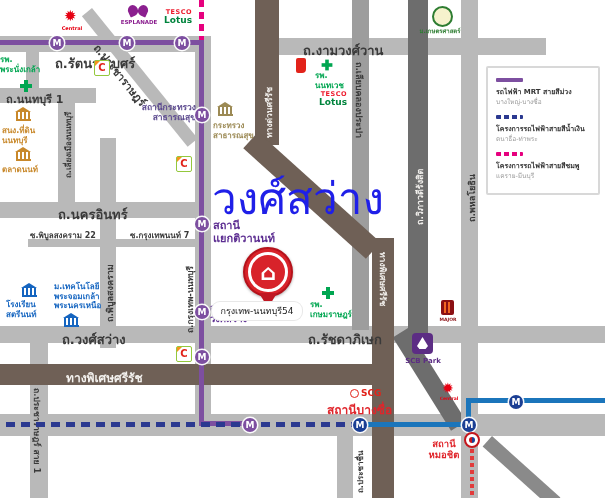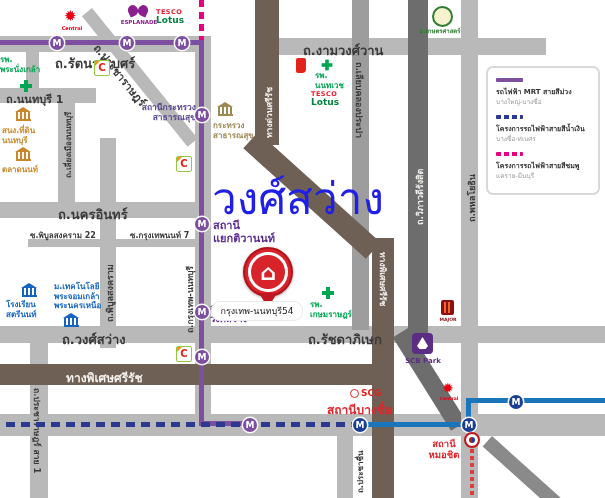--- a/index.html
+++ b/index.html
@@ -30,21 +30,21 @@
   .cross::after{content:"";position:absolute;left:0;top:4px;width:12px;height:4px;background:#00a651}
   .bldg{position:absolute;width:15px;height:9px;z-index:24}
   .bldg::before{content:"";position:absolute;left:-1px;top:-5px;border-left:8px solid transparent;border-right:8px solid transparent;border-bottom:5px solid var(--c)}
   .bldg::after{content:"";position:absolute;inset:0;background:repeating-linear-gradient(90deg,var(--c) 0 2px,#fff 2px 4px);border-bottom:2px solid var(--c)}
   .star{position:absolute;color:#e60012;font-size:15px;line-height:1;z-index:24;font-weight:bold}
   .star::before{content:"✹"}
   .cap{position:absolute;font-weight:bold;z-index:24;text-align:center}
   .bigc{position:absolute;width:14px;height:14px;background:#fff;border:1.5px solid #94c83d;border-radius:2px;
         color:#e2231a;font-weight:bold;font-size:10px;line-height:13px;text-align:center;z-index:24}
   .bigc::before{content:"";position:absolute;left:0;top:0;border-top:5px solid #f7941d;border-right:5px solid transparent}
-  .tesco{position:absolute;text-align:left;z-index:24;line-height:1.05}
+  .tesco{position:absolute;text-align:right;z-index:24;line-height:1.05}
   .tesco .t{display:block;color:#ee1c2e;font-size:6.5px;font-weight:bold;letter-spacing:.5px}
   .tesco .l{display:block;color:#00843d;font-size:9px;font-weight:bold}
   .butterfly{position:absolute;width:22px;height:12px;z-index:24}
   .butterfly::before,.butterfly::after{content:"";position:absolute;top:0;width:10px;height:11px;background:#8b1f8f;border-radius:60% 60% 60% 10%}
   .butterfly::before{left:1px;transform:rotate(-25deg)}
   .butterfly::after{right:1px;transform:rotate(25deg) scaleX(-1)}
   .kaset{position:absolute;width:17px;height:17px;border-radius:50%;background:#f6f2cd;border:2px solid #2e7d32;z-index:24}
   .scgring{display:inline-block;width:7px;height:7px;border:1.5px solid #e2231a;border-radius:50%;vertical-align:middle;margin-right:2px}
   .major-ic{position:absolute;width:13px;height:15px;background:#8b0f13;border-radius:2px;z-index:24}
   .major-ic::after{content:"";position:absolute;left:3px;top:2px;right:3px;bottom:2px;background:repeating-linear-gradient(90deg,#f26522 0 2px,#8b0f13 2px 4px)}
@@ -59,21 +59,21 @@
        border-radius:50%;z-index:45;box-shadow:0 1px 3px rgba(0,0,0,.35)}
   .pin::before{content:"";position:absolute;left:3px;top:3px;right:3px;bottom:3px;border:3px solid #fff;border-radius:50%}
   .pin::after{content:"";position:absolute;left:50%;top:44px;margin-left:-9px;border-left:9px solid transparent;
               border-right:9px solid transparent;border-top:15px solid #c01722}
   .pin .house-glyph{position:absolute;inset:0;display:flex;align-items:center;justify-content:center;color:#fff;font-size:22px;font-weight:bold}
   .pin .house-glyph::before{content:"⌂"}
   .pin-label{position:absolute;left:212px;top:302px;width:90px;background:#fff;border-radius:8px;text-align:center;
              font-size:9px;font-weight:normal;color:#222;padding:2px 0;z-index:46;box-shadow:0 0 0 1px #e8e8e8}
   .big-title{position:absolute;left:212px;top:163px;font-size:44px;font-weight:normal;color:#1f1fe8;z-index:26;white-space:nowrap}
   .legend{position:absolute;left:486px;top:66px;width:114px;box-sizing:border-box;background:#fff;border:2px solid #d8d8d8;
-          border-radius:7px;padding:10px 8px 4px 8px;z-index:50}
+          border-radius:2px;padding:10px 8px 4px 8px;z-index:50}
   .leg-swatch{width:27px;height:4px;margin-bottom:4px;border-radius:1px}
   .leg-swatch.dash{background:repeating-linear-gradient(90deg,var(--c) 0 5px,transparent 5px 8px)!important}
   .leg-title{font-size:7px;font-weight:bold;color:#333;white-space:nowrap}
   .leg-sub{font-size:6.5px;color:#999;margin-bottom:8px}
 </style>
 </head>
 <body>
 
 <div class="map">
 
@@ -217,21 +217,21 @@
 
   <div class="legend">
     <div>
       <div class="leg-swatch" style="background:#7d4fa0"></div>
       <div class="leg-title">รถไฟฟ้า MRT สายสีม่วง</div>
       <div class="leg-sub">บางใหญ่-บางซื่อ</div>
     </div>
     <div>
       <div class="leg-swatch dash" style="--c:#2b3990"></div>
       <div class="leg-title">โครงการรถไฟฟ้าสายสีน้ำเงิน</div>
-      <div class="leg-sub">บางซื่อ-ท่เบศร</div>
+      <div class="leg-sub">ตนาธื่อ-ท่าพระ</div>
     </div>
     <div>
       <div class="leg-swatch dash" style="--c:#e6007e"></div>
       <div class="leg-title">โครงการรถไฟฟ้าสายสีชมพู</div>
       <div class="leg-sub">แคราย-มีนบุรี</div>
     </div>
   </div>
 </div>
 
 </body></html>

